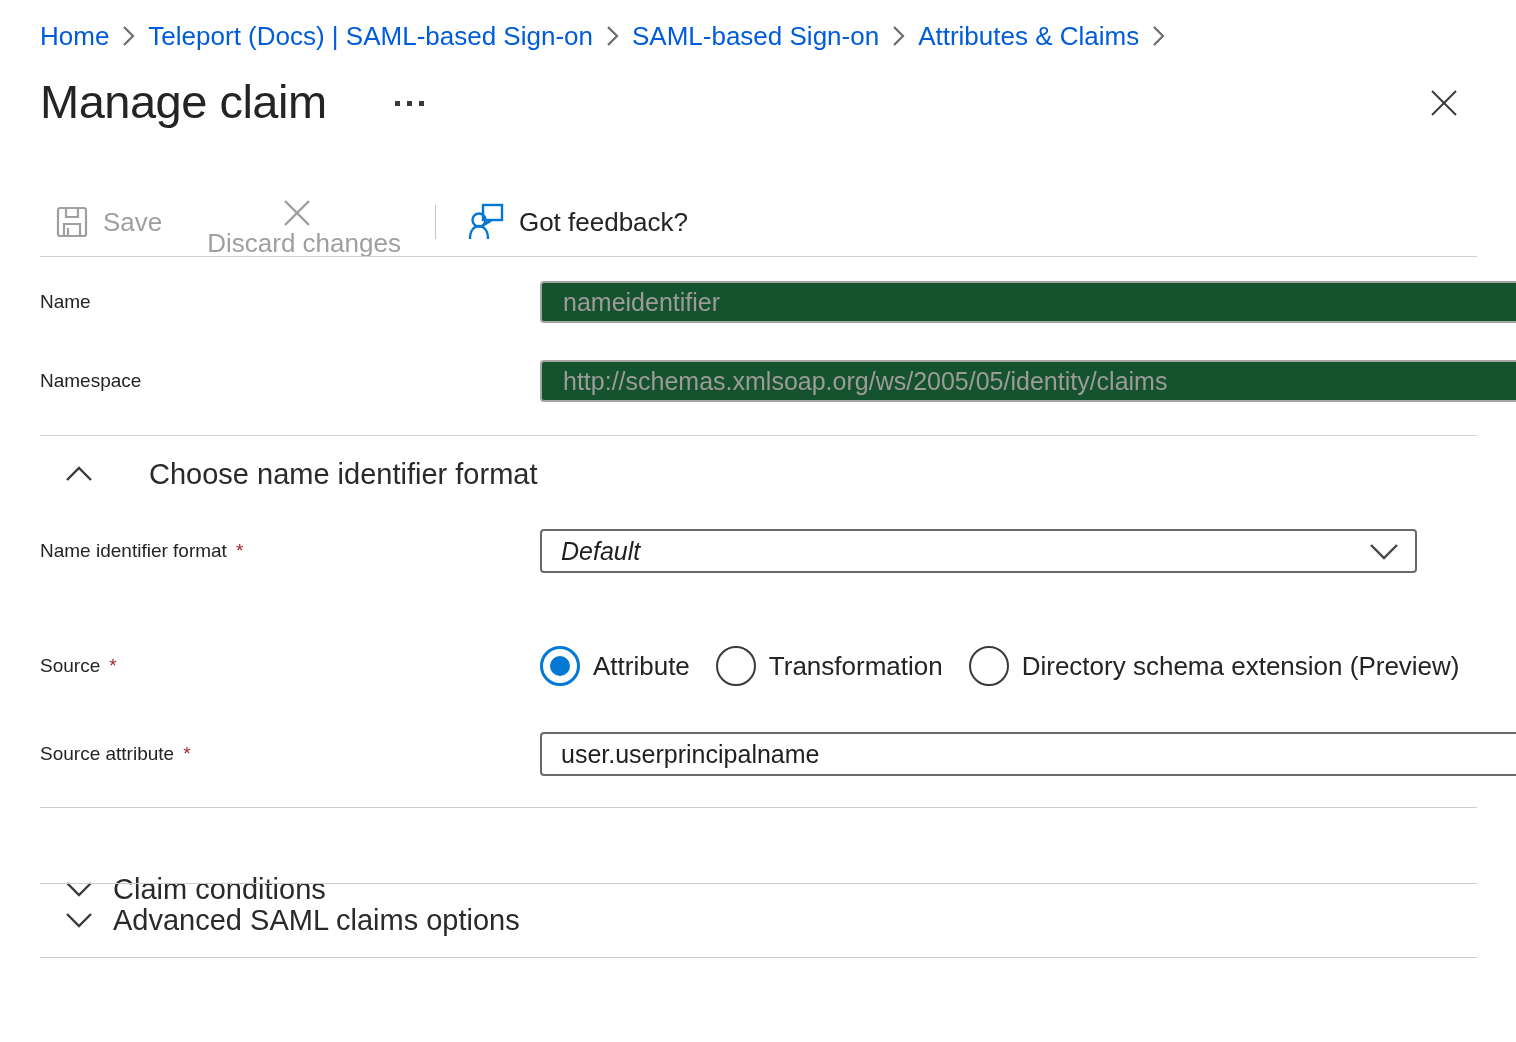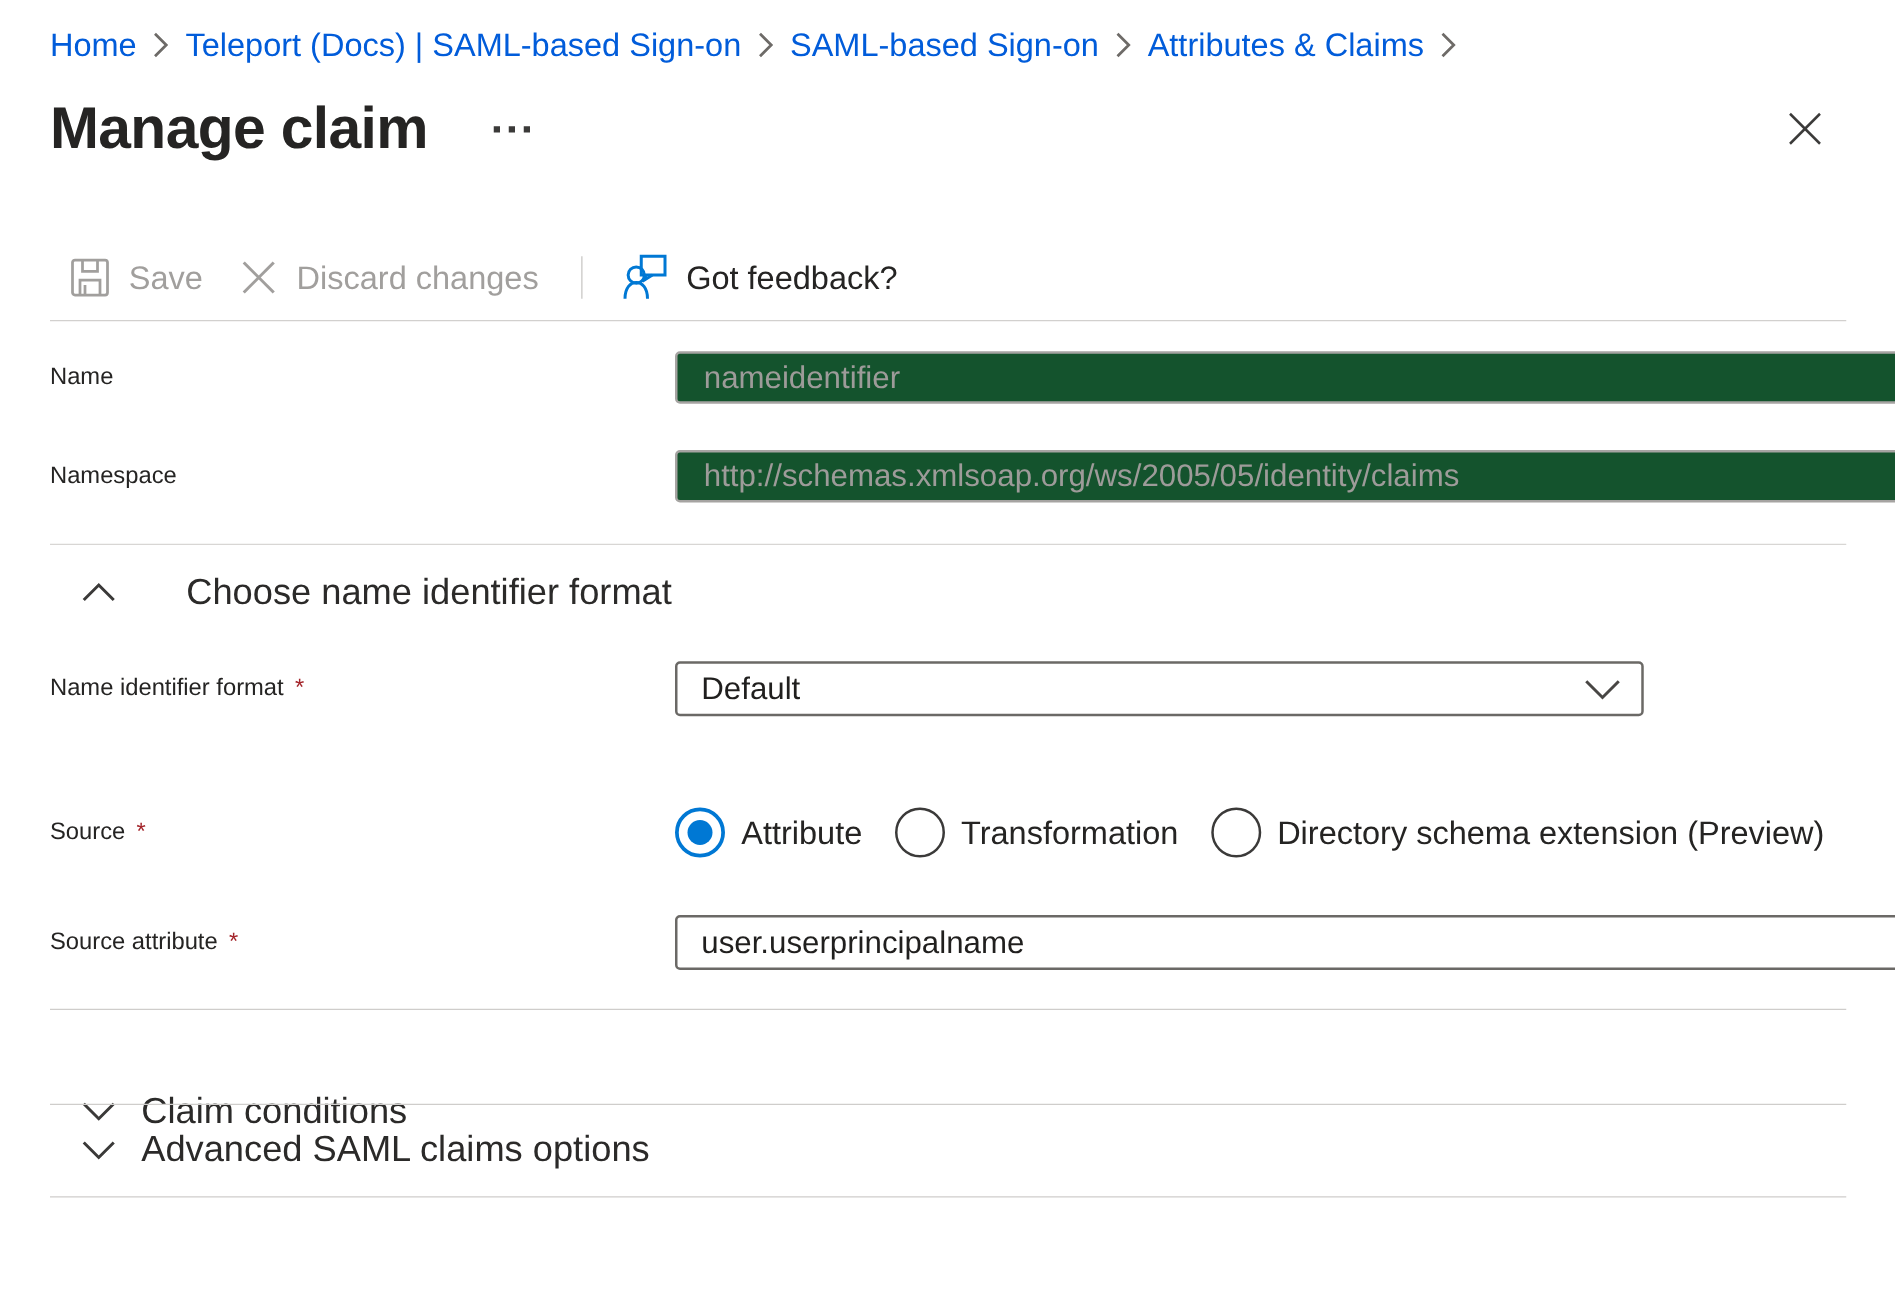--- a/index.html
+++ b/index.html
@@ -6,33 +6,33 @@
   html,body { background:#ffffff; }
   body { font-family:"Liberation Sans", sans-serif; color:#252423; }
   .canvas { position:relative; width:1516px; height:1042px; background:#fff; overflow:hidden; }
 
   
   .breadcrumb { position:absolute; left:40px; top:20px; height:32px; display:flex; align-items:center; gap:13px; font-size:26px; white-space:nowrap; }
   .crumb { color:#015cda; text-decoration:none; cursor:pointer; }
   .crumb-sep { flex:0 0 auto; }
 
   
-  .page-title { position:absolute; left:40px; top:74px; font-size:47px; font-weight:700; color:#252423; letter-spacing:-0.5px; }
+  .page-title { position:absolute; left:40px; top:74px; font-size:47px; font-weight:400; color:#252423; letter-spacing:-0.5px; }
   .more-dots { position:absolute; left:395px; top:97px; display:flex; gap:7px; align-items:center; height:12px; cursor:pointer; background:none; border:none; }
   .more-dots .dot { width:5px; height:5px; background:#3b3a39; display:block; }
   .close-btn { position:absolute; left:1426px; top:86px; width:36px; height:36px; background:none; border:none; cursor:pointer; padding:0; }
 
   
   .toolbar { position:absolute; left:40px; top:198px; height:48px; display:flex; align-items:center; }
   .tb-btn { display:flex; align-items:center; background:none; border:none; font-family:inherit; font-size:26px; cursor:pointer; height:48px; }
   .tb-btn .tb-icon { flex:0 0 auto; }
   .tb-btn .tb-label { margin-left:15px; }
   .tb-btn.is-disabled { color:#a19f9d; cursor:default; }
   .btn-save { padding:0 20px 0 16px; }
-  .btn-discard { padding:0 20px 0 10px; }
+  .btn-discard { padding:0 20px 0 10px;flex-direction:column; }
   .btn-feedback { padding:0 20px 0 18px; color:#252423; }
   .tb-divider { width:1px; height:34px; background:#c8c6c4; margin:0 14px; }
 
   .hr { position:absolute; left:40px; width:1437px; height:1px; background:#d2d0ce; }
   .hr-toolbar { top:256px; }
   .hr-1 { top:435px; background:#d8d6d4; }
   .hr-2 { top:807px; background:#cfcdcb; }
   .hr-3 { top:883px; background:#cfcdcb; }
   .hr-4 { top:957px; background:#cfcdcb; }
 
@@ -43,21 +43,21 @@
   .lbl-namespace { top:360px; height:42px; }
   .lbl-nif { top:529px; height:44px; }
   .lbl-source { top:646px; height:40px; }
   .lbl-srcattr { top:732px; height:44px; }
 
   .input-disabled { position:absolute; left:540px; width:1057px; height:42px; background:#14532d; border:2px solid #a6a4a2; border-radius:4px; color:#9d9b99; font-size:25px; display:flex; align-items:center; padding:0 21px; white-space:nowrap; overflow:hidden; }
   .inp-name { top:281px; }
   .inp-namespace { top:360px; }
 
   .dropdown { position:absolute; left:540px; height:44px; background:#ffffff; border:2px solid #6b6966; border-radius:4px; color:#201f1e; font-size:25px; display:flex; align-items:center; justify-content:space-between; padding:0 16px 0 19px; cursor:pointer; }
-  .dd-nif { top:529px; width:775px; }
+  .dd-nif { top:529px; width:877px;font-style:italic; }
   .dd-srcattr { top:732px; width:1116px; }
 
   
   .section-header { position:absolute; left:65px; display:flex; align-items:center; cursor:pointer; background:none; border:none; font-family:inherit; }
   .section-header .sh-title { margin-left:20px; font-size:29px; color:#2b2a29; }
   .sh-nif { top:457px; height:34px;gap:36px; }
   .sh-claim { top:872px; height:34px; }
   .sh-adv { top:903px; height:34px; }
 
   

